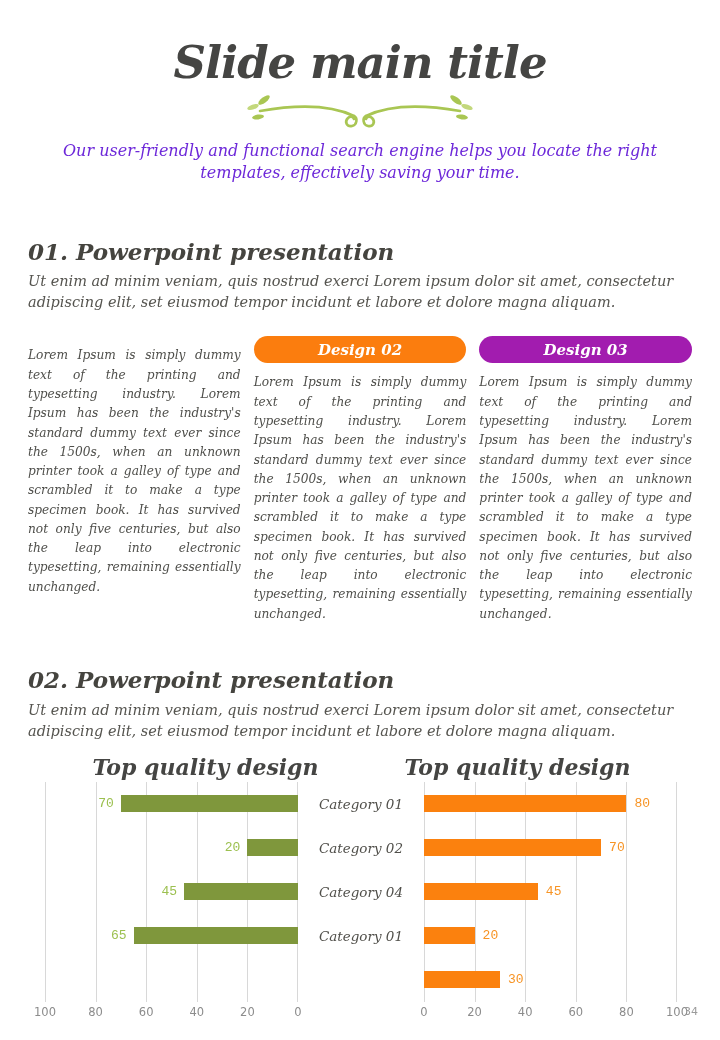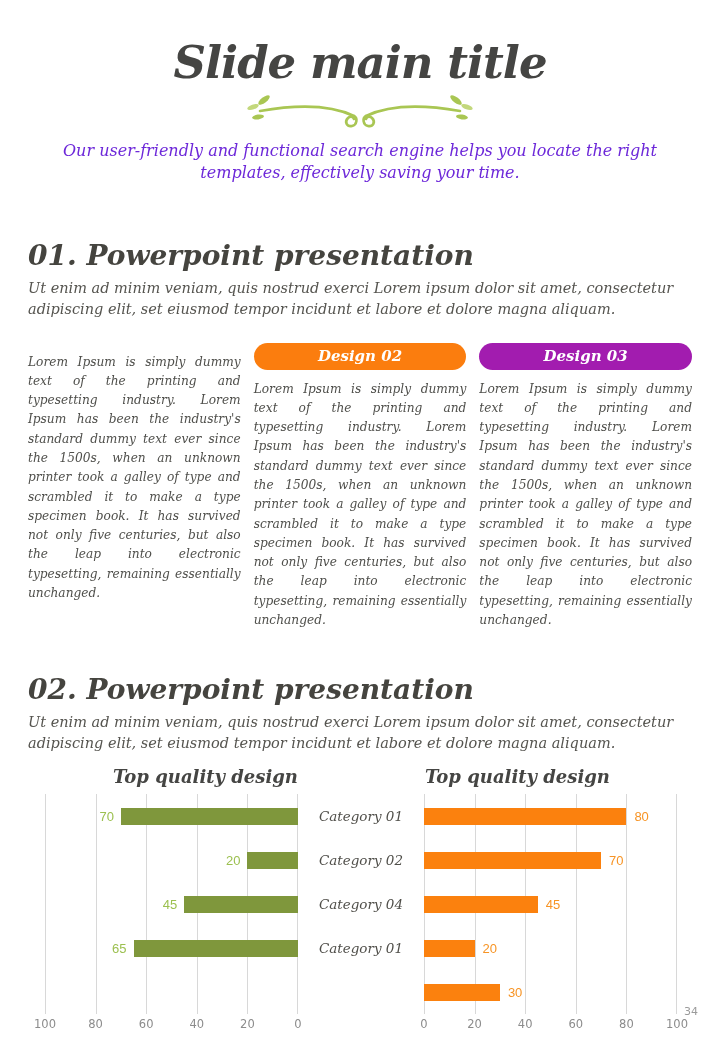--- a/index.html
+++ b/index.html
@@ -16,21 +16,21 @@
     color:#454543; line-height:1.1; letter-spacing:-1px;
   }
   .flourish { display:block; margin:2px auto 0; }
   .subtitle {
     margin:8px auto 0; max-width:645px;
     font-style:italic; font-size:16px; line-height:1.38; color:#6d28d9;
   }
   
   .section { padding:0 28px; }
   .sec-heading {
-    font-size:28px; font-weight:bold; font-style:italic; color:#45443f; line-height:1.25;
+    font-size:23px; font-weight:bold; font-style:italic; color:#45443f; line-height:1.25;
   }
   .sec1 .sec-heading { margin-top:54px; }
   .sec2 .sec-heading { margin-top:42px; }
   .sec-intro {
     margin-top:5px; font-style:italic; font-size:14.5px;
     line-height:1.45; color:#55544f;
   }
   
   .designs {
     display:grid; grid-template-columns:repeat(3,1fr);
@@ -46,34 +46,34 @@
   .col-body {
     margin-top:10px; font-style:italic; font-size:12.2px;
     line-height:1.58; color:#4f4f4b; text-align:justify;
   }
   
   .charts {
     display:grid; grid-template-columns:253px 126px 253px;
     margin:12px 0 0 45px;
   }
   .chart-title {
-    height:28px; font-size:18px; font-weight:bold; font-style:italic;
+    height:28px; font-size:22px; font-weight:bold; font-style:italic;
     color:#454543; text-align:center;
   }
   .title-left  { transform:translateX(34px); }
   .title-right { transform:translateX(-33px); }
   .plot { position:relative; height:220px; }
   .gridline { position:absolute; top:0; bottom:0; width:1px; background:#d8d8d8; }
   .g0{left:0} .g20{left:20%} .g40{left:40%} .g60{left:60%} .g80{left:80%} .g100{left:calc(100% - 1px)}
   .brow { position:relative; height:44px; display:flex; align-items:center; }
   .brow-l { justify-content:flex-end; }
   .bar { height:17px; }
   .bar-green  { background:#7f973c; }
   .bar-orange { background:#fb810e; }
-  .val { font-size:13px; font-family:Liberation Sans, sans-serif; }
+  .val { font-size:13px; font-family:Liberation Mono, monospace; }
   .val-green  { color:#9cc050; margin-right:7px; }
   .val-orange { color:#f79425; margin-left:8px; }
   .ticks { position:relative; height:18px; margin-top:3px; }
   .tick {
     position:absolute; top:0; transform:translateX(-50%);
     font-size:11.5px; color:#8c8c8c; font-family:"DejaVu Sans", sans-serif;
   }
   .t0{left:0} .t1{left:20%} .t2{left:40%} .t3{left:60%} .t4{left:80%} .t5{left:100%}
   .cats { padding-top:28px; }
   .cat {

